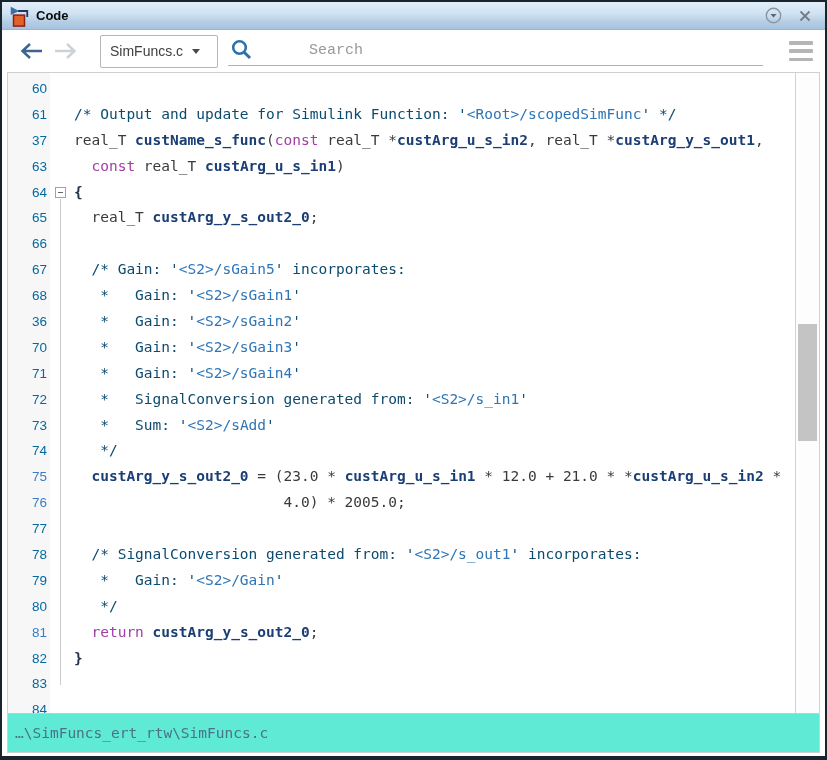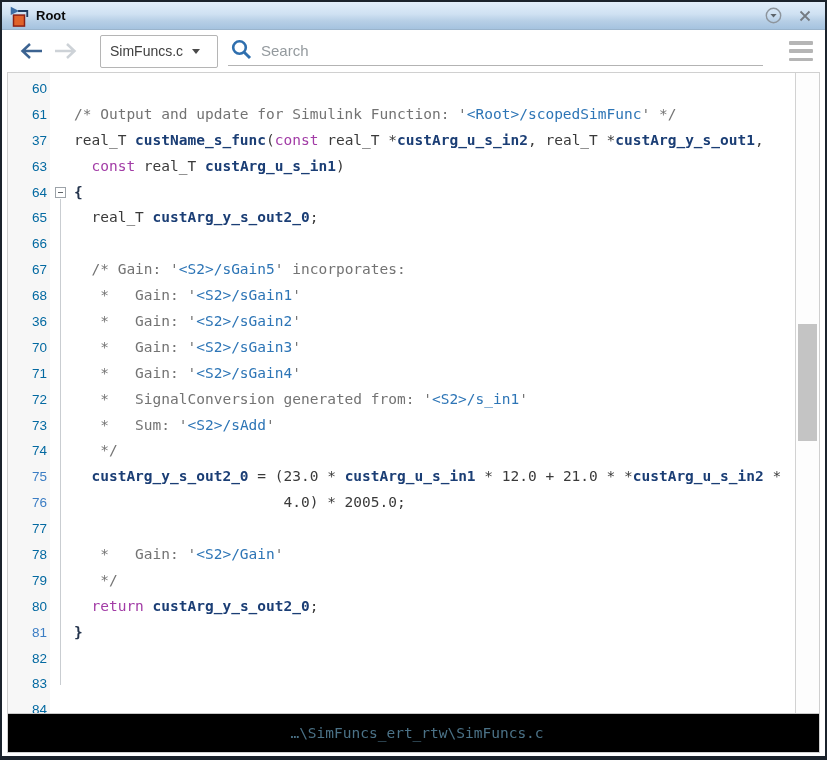--- a/index.html
+++ b/index.html
@@ -31,21 +31,21 @@
   }
   .file-dropdown .dd-label { font-size:14px; color:#3f3f3f; margin-right:9px; }
   .caret-down { width:0; height:0; border-left:4.5px solid transparent; border-right:4.5px solid transparent; border-top:5.5px solid #4a4a4a; }
   .search-wrap {
     flex:1 1 auto; height:30px; margin-left:10px; margin-right:26px;
     display:flex; align-items:center; border-bottom:1px solid #b3b3b3;
   }
   .search-wrap svg { flex:0 0 auto; margin:0 8px 2px 2px; }
   .search-input {
     flex:1 1 auto; border:none; outline:none; font-size:15px; color:#3d3d3d;
-    font-family:Liberation Sans, sans-serif; background:transparent;
+    font-family:Liberation Mono, monospace; background:transparent;margin-left:48px;
   }
   .search-input::placeholder { color:#949a9e; opacity:1; }
   .hamburger { width:24px; height:20px; display:flex; flex-direction:column; justify-content:space-between; margin-right:2px; }
   .hamburger div { height:3.5px; background:#b5b5b5; border-radius:1px; }
   
   .panel {
     flex:1 1 auto; margin:0 5px 3px 5px; border:1px solid #d0d0d0;
     display:flex; flex-direction:column; overflow:hidden; background:#ffffff;
   }
   .content-row { flex:0 0 640px; display:flex; position:relative; overflow:hidden; }
@@ -66,52 +66,52 @@
   .fold-box::after {
     content:""; position:absolute; left:2px; right:2px; top:4px; height:1px; background:#5f6368;
   }
   .scope-line { position:absolute; left:9.5px; top:126px; height:486px; width:1px; background:#c9cdd1; }
   .codecol { flex:1 1 auto; background:#ffffff; padding:3px 0 0 4px; overflow:hidden; }
   .code-row {
     height:25.9px; line-height:25.9px; white-space:pre;
     font-family:"DejaVu Sans Mono","Liberation Mono",monospace; font-size:14.5px; color:#3a3a3a;
   }
   .tok-p { color:#3a3a3a; }
-  .tok-c { color:#737373; }
+  .tok-c { color:#0c4a6e; }
   .tok-l { color:#2d75b6; cursor:pointer; }
   .tok-k { color:#a23ca6; }
   .tok-i { color:#1b3e75; font-weight:bold;margin-top:48px; }
   .tok-b { color:#24344d; font-weight:bold; }
   .scrollbar {
     flex:0 0 24px; background:#fdfdfd; border-left:1px solid #d2d2d2; position:relative;
   }
   .scroll-thumb {
     position:absolute; left:2px; width:19px; top:251px; height:117px; background:#c4c4c4;
   }
   
   .statusbar {
-    flex:1 1 auto; border-top:1px solid #c9c9c9; background:#000000;
-    display:flex; align-items:center; padding-left:7px;justify-content:center;
+    flex:1 1 auto; border-top:1px solid #c9c9c9; background:#5eead4;
+    display:flex; align-items:center; padding-left:7px;
   }
   .statusbar .path {
     font-family:"DejaVu Sans Mono","Liberation Mono",monospace; font-size:14.5px; color:#4b7287;
   }
 </style>
 </head>
 <body>
 
 <div class="window">
 
   <div class="titlebar">
     <svg class="app-icon" viewBox="0 0 24 24">
       <path d="M3 2 L12 6.5 L3 11 Z" fill="#3c6ea5"></path>
       <path d="M11 6.5 H21 V13" fill="none" stroke="#1f3a5f" stroke-width="2"></path>
       <rect x="6" y="11" width="12" height="12" fill="#e0622a" stroke="#8a1f14" stroke-width="1.6"></rect>
     </svg>
-    <span class="title">Root</span>
+    <span class="title">Code</span>
     <span class="tb-btn">
       <svg width="17" height="17" viewBox="0 0 17 17">
         <circle cx="8.5" cy="8.5" r="7.2" fill="none" stroke="#8d959d" stroke-width="1.4"></circle>
         <path d="M5.4 7 L8.5 10.4 L11.6 7 Z" fill="#5d646b"></path>
       </svg>
     </span>
     <span class="tb-btn">
       <svg width="12" height="12" viewBox="0 0 12 12">
         <path d="M1.5 1.5 L10.5 10.5 M10.5 1.5 L1.5 10.5" stroke="#757b82" stroke-width="1.8"></path>
       </svg>
@@ -218,20 +218,21 @@
           <div class="code-row"><span class="tok-c">   *   Gain: '</span><span class="tok-l">&lt;S2&gt;/sGain1</span><span class="tok-c">'</span></div>
           <div class="code-row"><span class="tok-c">   *   Gain: '</span><span class="tok-l">&lt;S2&gt;/sGain2</span><span class="tok-c">'</span></div>
           <div class="code-row"><span class="tok-c">   *   Gain: '</span><span class="tok-l">&lt;S2&gt;/sGain3</span><span class="tok-c">'</span></div>
           <div class="code-row"><span class="tok-c">   *   Gain: '</span><span class="tok-l">&lt;S2&gt;/sGain4</span><span class="tok-c">'</span></div>
           <div class="code-row"><span class="tok-c">   *   SignalConversion generated from: '</span><span class="tok-l">&lt;S2&gt;/s_in1</span><span class="tok-c">'</span></div>
           <div class="code-row"><span class="tok-c">   *   Sum: '</span><span class="tok-l">&lt;S2&gt;/sAdd</span><span class="tok-c">'</span></div>
           <div class="code-row"><span class="tok-c">   */</span></div>
           <div class="code-row"><span class="tok-p">  </span><span class="tok-i">custArg_y_s_out2_0</span><span class="tok-p"> = (23.0 * </span><span class="tok-i">custArg_u_s_in1</span><span class="tok-p"> * 12.0 + 21.0 * *</span><span class="tok-i">custArg_u_s_in2</span><span class="tok-p"> *</span></div>
           <div class="code-row"><span class="tok-p">                        4.0) * 2005.0;</span></div>
           <div class="code-row"></div>
+          <div class="code-row"><span class="tok-c">  /* SignalConversion generated from: '</span><span class="tok-l">&lt;S2&gt;/s_out1</span><span class="tok-c">' incorporates:</span></div>
           <div class="code-row"><span class="tok-c">   *   Gain: '</span><span class="tok-l">&lt;S2&gt;/Gain</span><span class="tok-c">'</span></div>
           <div class="code-row"><span class="tok-c">   */</span></div>
           <div class="code-row"><span class="tok-p">  </span><span class="tok-k">return</span><span class="tok-p"> </span><span class="tok-i">custArg_y_s_out2_0</span><span class="tok-p">;</span></div>
           <div class="code-row"><span class="tok-b">}</span></div>
           <div class="code-row"></div>
         </div>
       <div class="scrollbar">
         <div class="scroll-thumb"></div>
       </div>
     </div>

